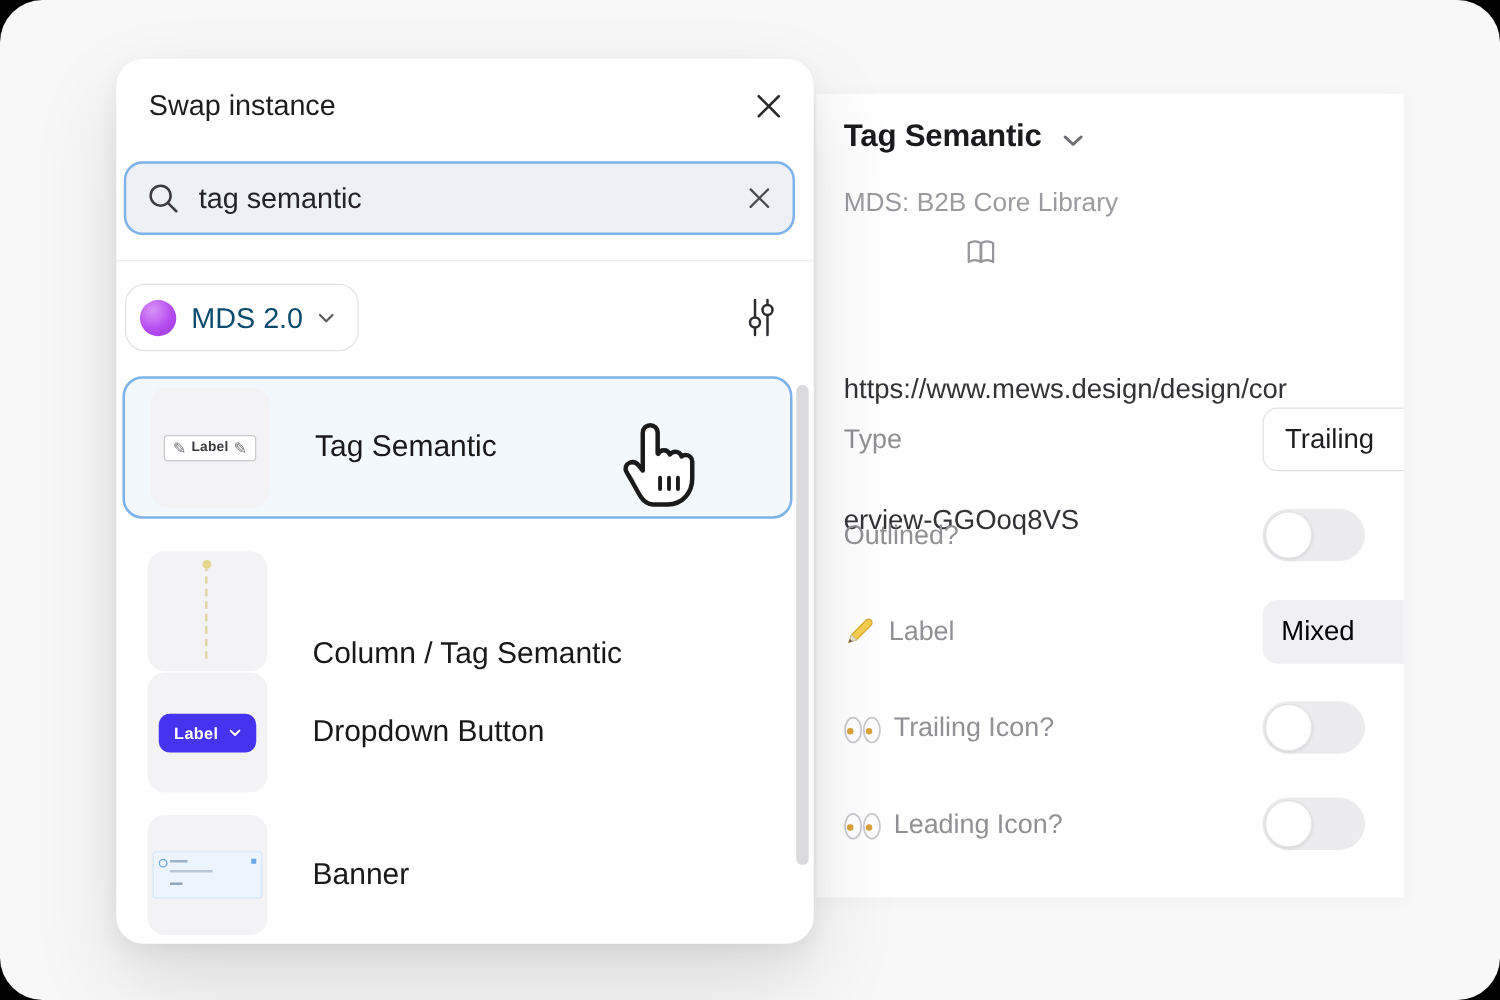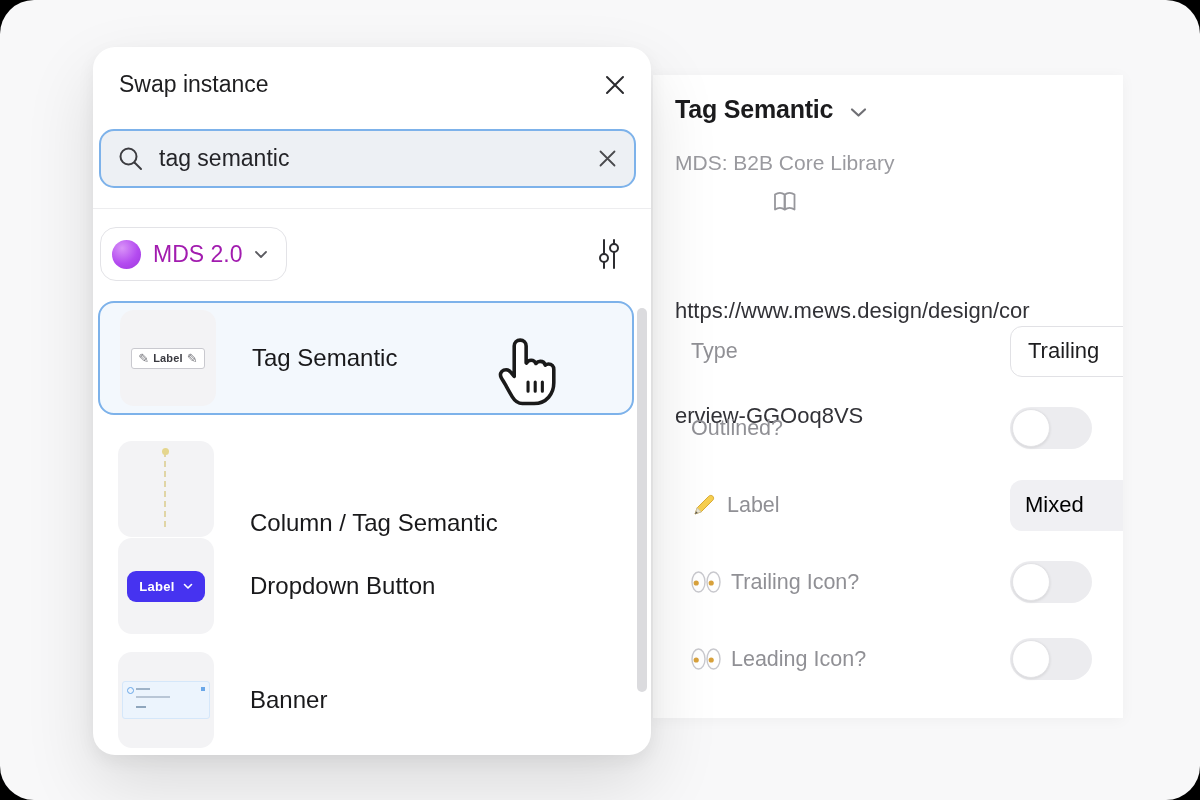--- a/index.html
+++ b/index.html
@@ -20,21 +20,21 @@
     box-shadow:0 2px 14px rgba(0,0,0,0.04);
   }
   .insp-title-row{position:absolute;left:22px;top:20px;display:flex;align-items:center;gap:17px;}
   .insp-title{font-size:25px;font-weight:700;color:#1b1b1d;letter-spacing:-0.2px;margin:0;}
   .insp-title-chevron{margin-top:5px;}
   .insp-lib-row{position:absolute;left:22px;top:76px;display:flex;align-items:center;gap:15px;flex-direction:column;}
   .insp-lib{font-size:21px;color:#9a9a9f;}
   .insp-url{position:absolute;left:22px;top:148px;width:470px;font-size:22px;line-height:35px;color:#323237;white-space:pre;}
   .props{position:absolute;left:22px;top:250px;right:0;}
   .prop-row{position:relative;height:52px;margin-bottom:25px;display:flex;align-items:center;}
-  .prop-label-wrap{display:flex;align-items:center;gap:10px;margin-left:16px;}
+  .prop-label-wrap{display:flex;align-items:flex-end;gap:10px;}
   .prop-label{font-size:21.5px;color:#909095;}
   .prop-control{position:absolute;left:335px;top:0;height:52px;display:flex;align-items:center;}
   .dropdown{
     width:175px;height:49px;background:#fff;border:1.5px solid #e1e1e5;border-radius:12px;
     display:flex;align-items:center;padding-left:17px;font-size:22px;color:#1d1d1f;
   }
   .field{
     width:175px;height:51px;background:#f0f0f3;border-radius:12px;
     display:flex;align-items:center;padding-left:15px;font-size:22px;color:#000000;
   }
@@ -68,21 +68,21 @@
   .divider{position:absolute;left:0;right:0;top:161px;height:1px;background:#ededef;}
   .chip-row{position:absolute;left:7px;top:180px;right:29px;height:54px;display:flex;align-items:center;justify-content:space-between;}
   .lib-chip{
     display:inline-flex;align-items:center;gap:12px;height:54px;box-sizing:border-box;
     padding:0 18px 0 11px;background:#fff;border:1.5px solid #e3e3e7;border-radius:16px;cursor:pointer;
   }
   .purple-dot{
     width:29px;height:29px;border-radius:50%;
     background:radial-gradient(circle at 35% 28%, #d993f8 0%, var(--brand-purple,#b44cf0) 55%, #9d36dd 100%);
   }
-  .lib-chip-label{font-size:23px;color:#a21caf;}
+  .lib-chip-label{font-size:23px;color:#0c4a6e;}
   .results{position:absolute;left:0;top:254px;right:0;bottom:0;}
   .result-item{
     position:absolute;left:5px;width:536px;height:114px;border-radius:16px;box-sizing:border-box;
     display:flex;align-items:center;padding-left:20px;gap:36px;cursor:pointer;
   }
   .result-item.selected{border:2px solid var(--accent-blue,#79b0e9);background:#f3f8fd;}
   .thumb{
     width:96px;height:96px;border-radius:14px;background:#f3f3f5;flex:0 0 auto;
     display:flex;align-items:center;justify-content:center;overflow:hidden;
   }

